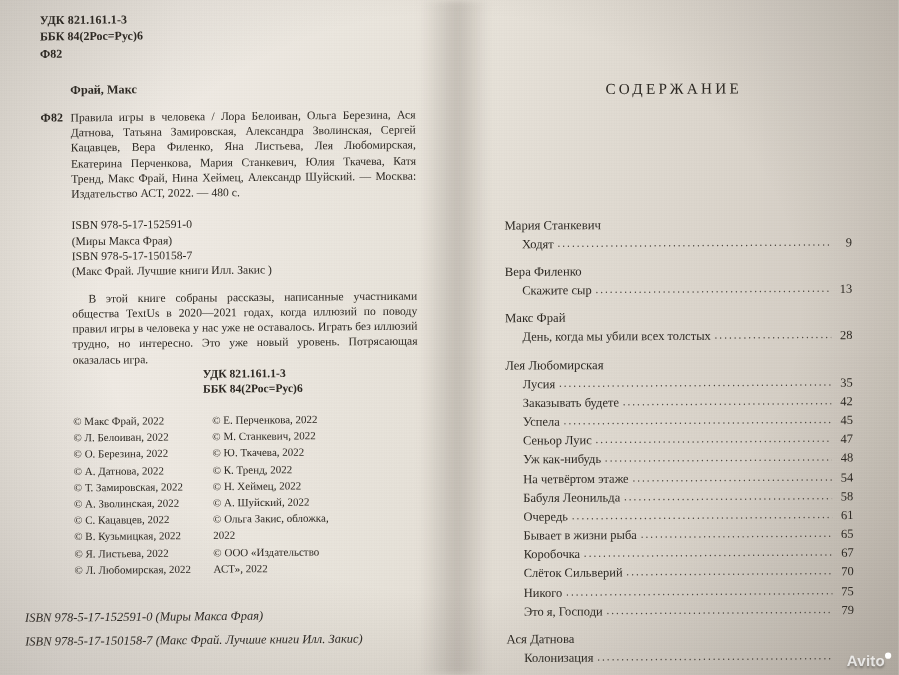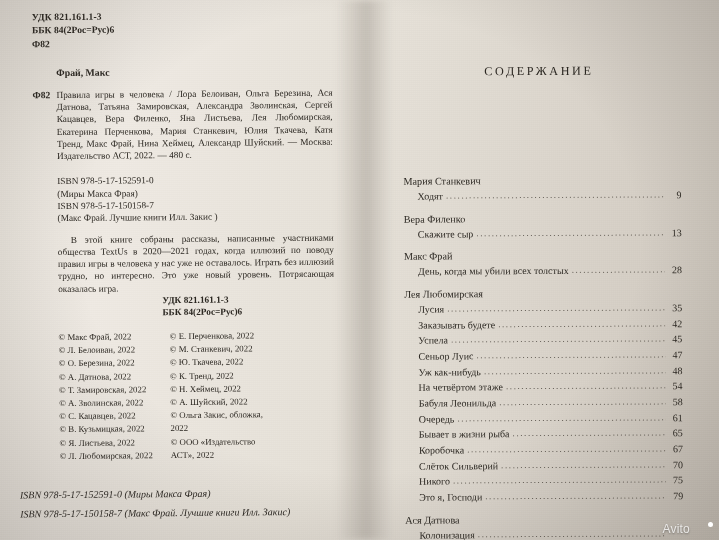--- a/index.html
+++ b/index.html
@@ -90,22 +90,22 @@
     flex:1;margin:0 3px;overflow:hidden;white-space:nowrap;
     color:#4a443c;letter-spacing:1.6px;font-size:9px;
     transform:translateY(-1px);
   }
   .toc-row .p{white-space:nowrap;min-width:14px;text-align:right;}
   
   .avito{
     position:absolute;right:6px;bottom:4px;
     color:rgba(255,255,255,.78);
     font-family:"Liberation Sans", sans-serif;
-    font-size:12px;font-weight:normal;letter-spacing:.2px;
-    display:flex;align-items:flex-start;gap:18px;
+    font-size:12px;font-weight:bold;letter-spacing:.2px;
+    display:flex;align-items:flex-start;gap:0;
     text-shadow:0 1px 2px rgba(0,0,0,.35);
   }
   .avito .dot{
     width:5px;height:5px;border-radius:50%;
     background:#fff;display:inline-block;margin-bottom:5px;
   }
 </style>
 </head>
 <body>
 

